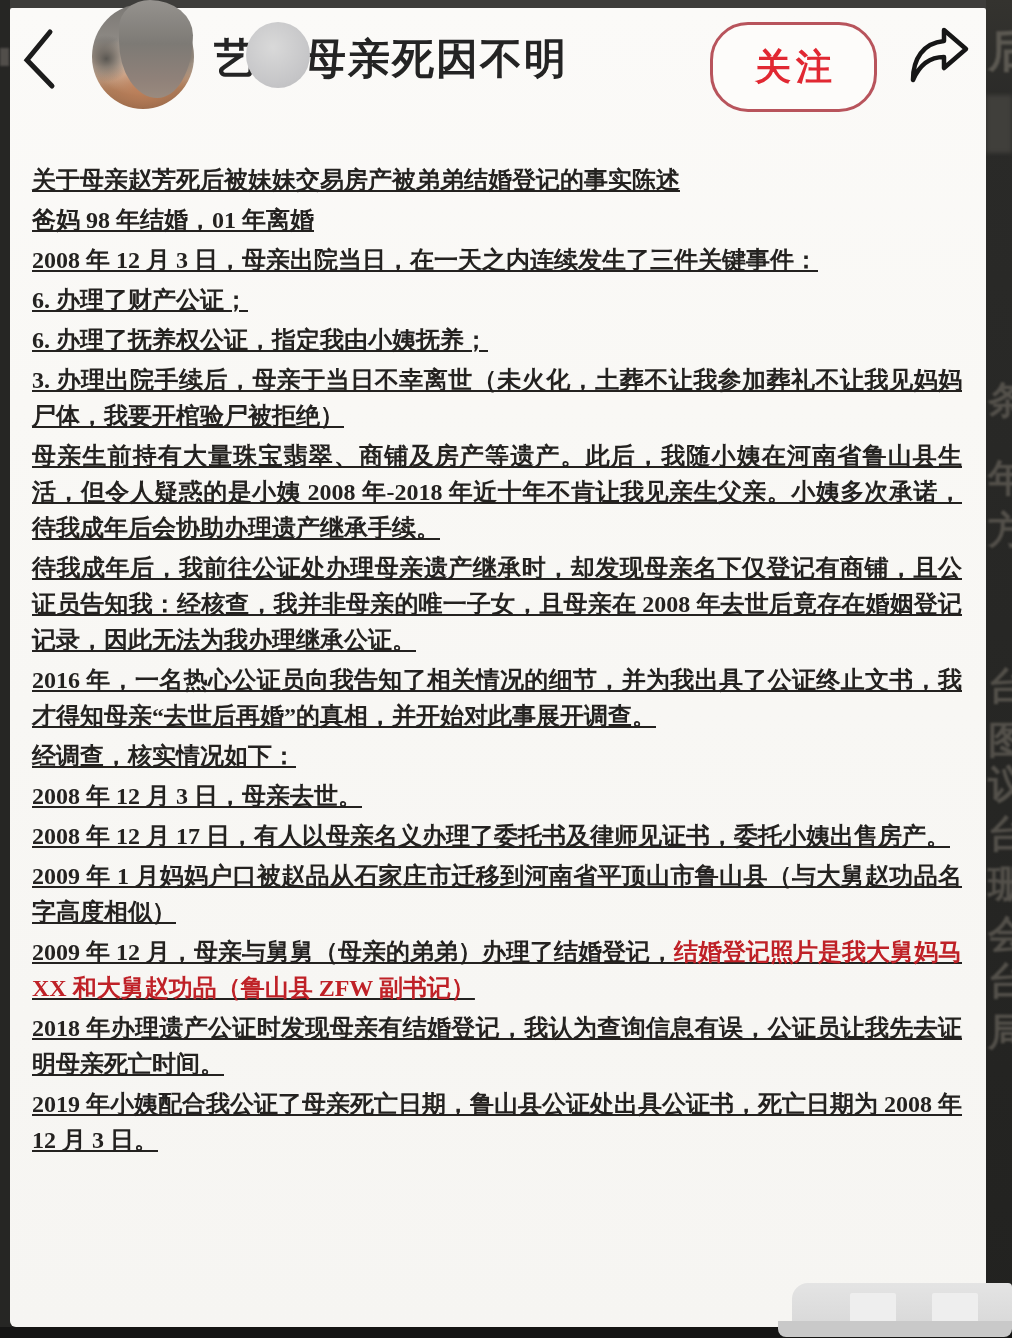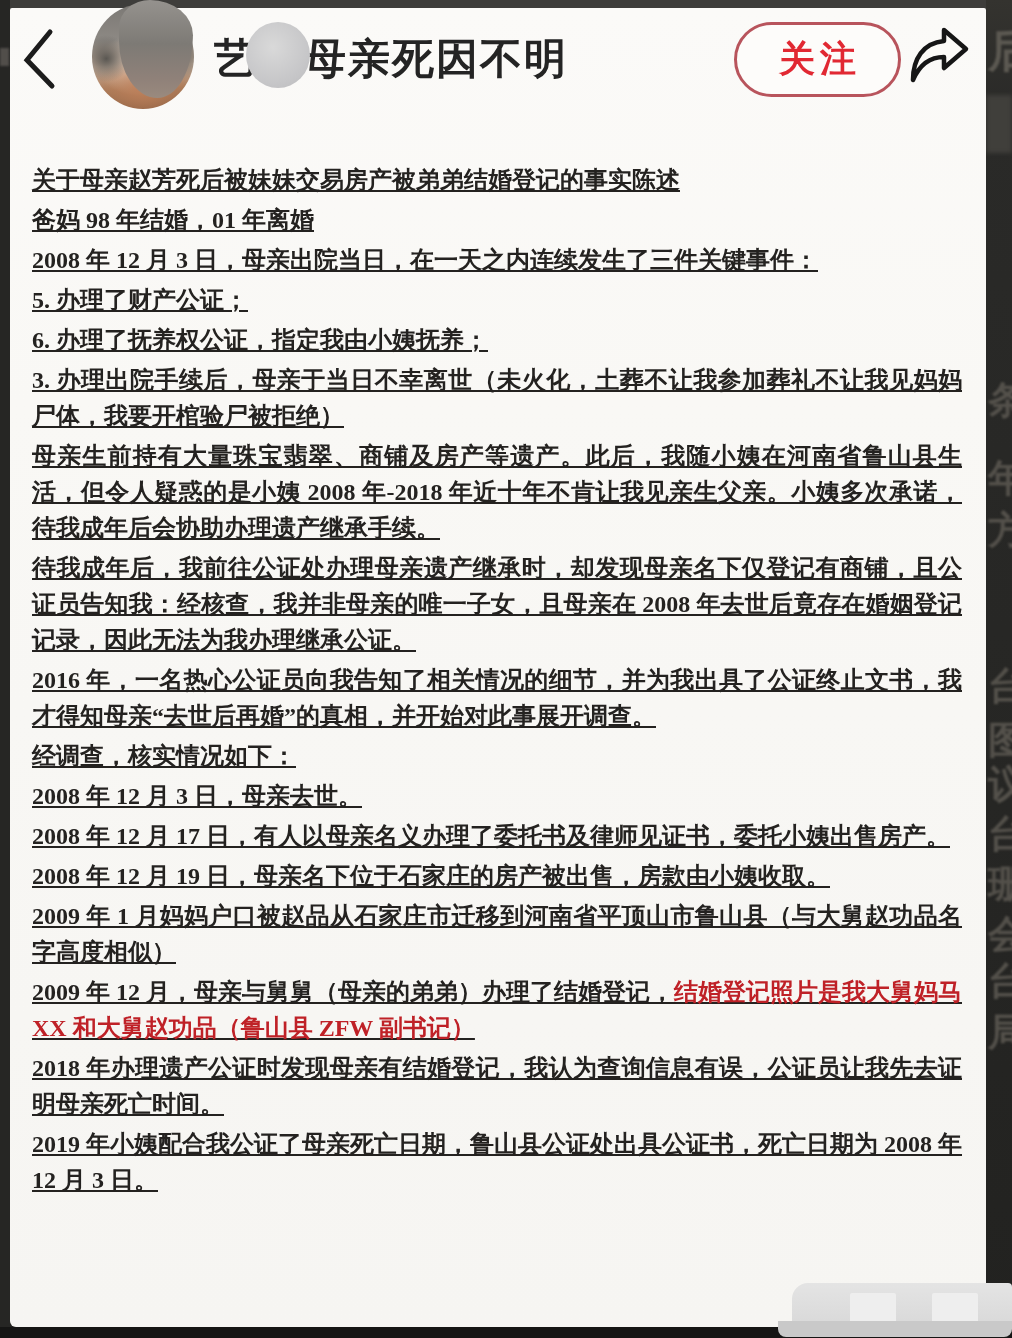--- a/index.html
+++ b/index.html
@@ -66,21 +66,21 @@
     z-index:6;white-space:nowrap;
   }
   .title-blur-dot{
     width:64px;height:66px;border-radius:50%;
     background:radial-gradient(circle at 42% 38%, #d9d9d9 0%, #c6c6c8 65%, #bababc 100%);
     margin:-8px -6px 0 -12px;
     flex:0 0 auto;
     z-index:2;
   }
   .follow-btn{
-    position:absolute;left:734px;top:22px;width:167px;height:75px;
+    position:absolute;left:710px;top:22px;width:167px;height:90px;
     border:3px solid var(--follow-border);border-radius:38px;
     background:#fdfcfa;
     display:flex;align-items:center;justify-content:center;
     font-size:36px;font-weight:600;letter-spacing:5px;color:var(--follow-red);
     z-index:6;cursor:pointer;
     padding-left:5px;
   }
   .share-btn{position:absolute;left:906px;top:24px;width:64px;height:60px;z-index:6;cursor:pointer;}
   
   .doc-body{
@@ -156,30 +156,29 @@
 <div class="share-btn">
   <svg width="64" height="60" viewBox="0 0 64 60">
     <path d="M38 6 L60 25 L38 44 L38 33 C22 33 13 42 7 56 C7 35 17 19 38 17 Z" fill="#fbfaf7" stroke="#161616" stroke-width="4.5" stroke-linejoin="round"></path>
   </svg>
 </div>
 
 <div class="doc-body">
     <p class="para"><span class="seg-black">关于母亲赵芳死后被妹妹交易房产被弟弟结婚登记的事实陈述</span></p>
     <p class="para"><span class="seg-black">爸妈 98 年结婚，01 年离婚</span></p>
     <p class="para"><span class="seg-black">2008 年 12 月 3 日，母亲出院当日，在一天之内连续发生了三件关键事件：</span></p>
-    <p class="para"><span class="seg-black">5. 办理了财产公证；</span></p>
+    <p class="para"><span class="seg-black">6. 办理了财产公证；</span></p>
     <p class="para"><span class="seg-black">6. 办理了抚养权公证，指定我由小姨抚养；</span></p>
     <p class="para"><span class="seg-black">3. 办理出院手续后，母亲于当日不幸离世（未火化，土葬不让我参加葬礼不让我见妈妈尸体，我要开棺验尸被拒绝）</span></p>
     <p class="para"><span class="seg-black">母亲生前持有大量珠宝翡翠、商铺及房产等遗产。此后，我随小姨在河南省鲁山县生活，但令人疑惑的是小姨 2008 年-2018 年近十年不肯让我见亲生父亲。小姨多次承诺，待我成年后会协助办理遗产继承手续。</span></p>
     <p class="para"><span class="seg-black">待我成年后，我前往公证处办理母亲遗产继承时，却发现母亲名下仅登记有商铺，且公证员告知我：经核查，我并非母亲的唯一子女，且母亲在 2008 年去世后竟存在婚姻登记记录，因此无法为我办理继承公证。</span></p>
     <p class="para"><span class="seg-black">2016 年，一名热心公证员向我告知了相关情况的细节，并为我出具了公证终止文书，我才得知母亲“去世后再婚”的真相，并开始对此事展开调查。</span></p>
     <p class="para"><span class="seg-black">经调查，核实情况如下：</span></p>
     <p class="para"><span class="seg-black">2008 年 12 月 3 日，母亲去世。</span></p>
     <p class="para"><span class="seg-black">2008 年 12 月 17 日，有人以母亲名义办理了委托书及律师见证书，委托小姨出售房产。</span></p>
-    <p class="para"><span class="seg-black">2008 年 12 月 19 日，母亲名下位于石家庄的房产被出售，房款由小姨收取。</span></p>
     <p class="para"><span class="seg-black">2009 年 1 月妈妈户口被赵品从石家庄市迁移到河南省平顶山市鲁山县（与大舅赵功品名字高度相似）</span></p>
     <p class="para"><span class="seg-black">2009 年 12 月，母亲与舅舅（母亲的弟弟）办理了结婚登记，</span><span class="seg-red">结婚登记照片是我大舅妈马 XX 和大舅赵功品（鲁山县 ZFW 副书记）</span></p>
     <p class="para"><span class="seg-black">2018 年办理遗产公证时发现母亲有结婚登记，我认为查询信息有误，公证员让我先去证明母亲死亡时间。</span></p>
     <p class="para"><span class="seg-black">2019 年小姨配合我公证了母亲死亡日期，鲁山县公证处出具公证书，死亡日期为 2008 年 12 月 3 日。</span></p>
   </div>
 
 <div class="censor-patch">
   <div class="censor-inner a"></div>
   <div class="censor-inner b"></div>
 </div>

